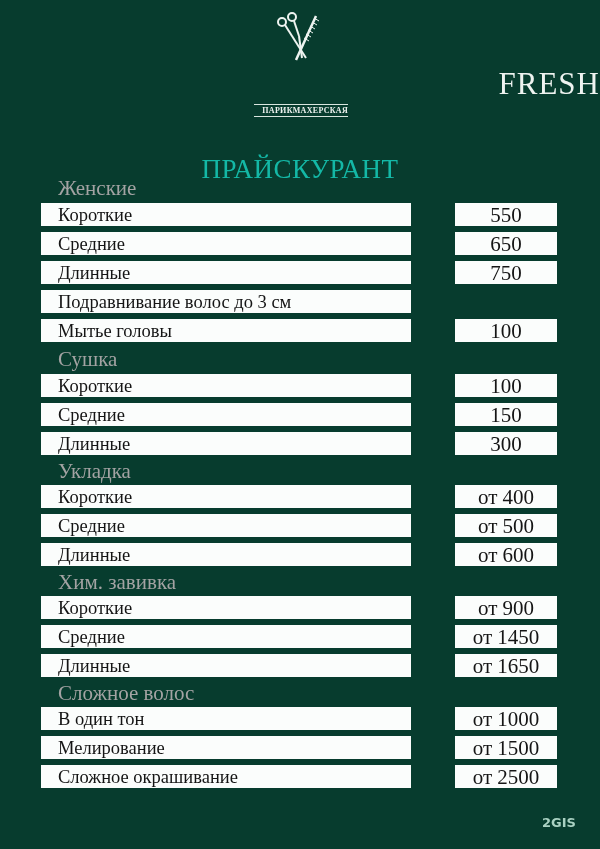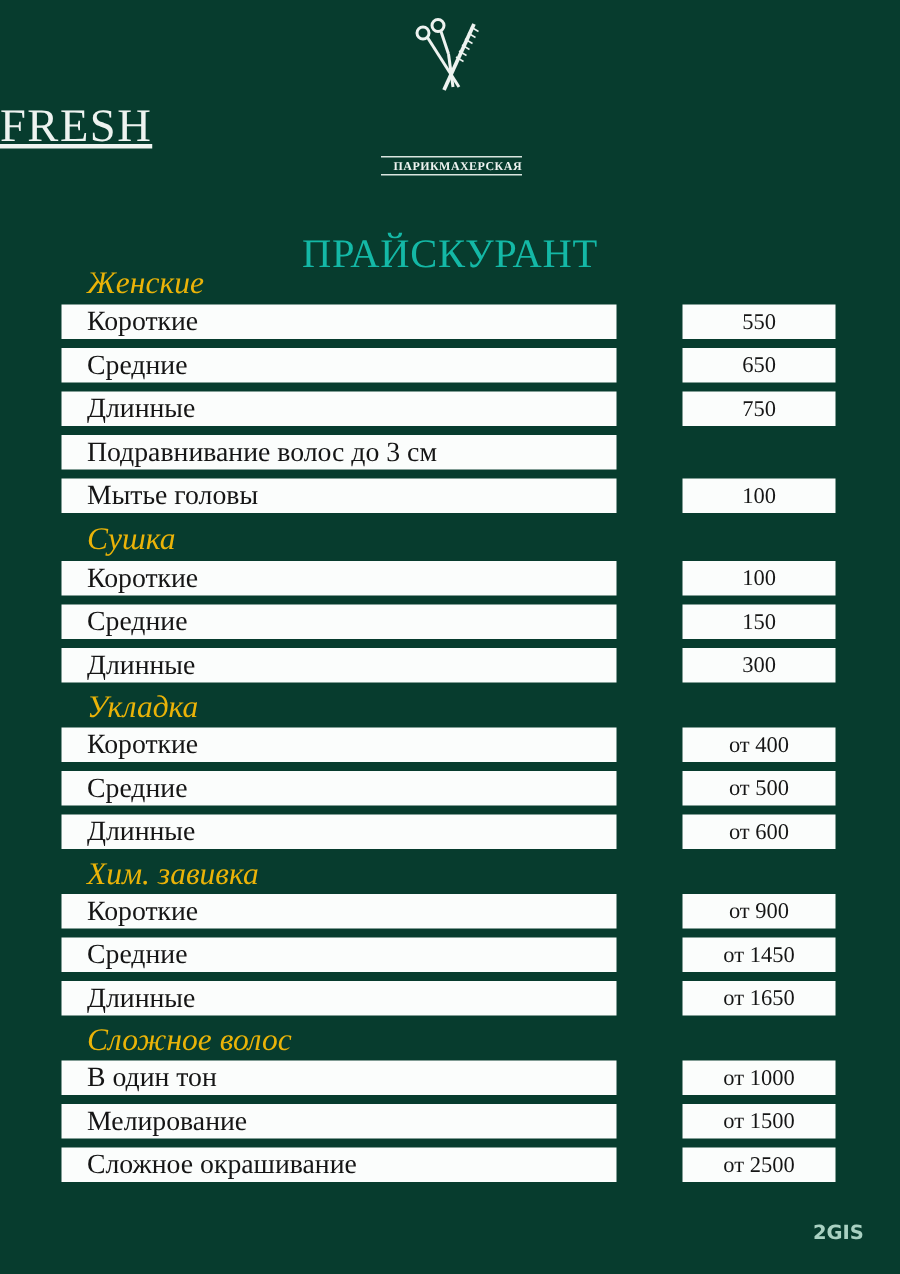--- a/index.html
+++ b/index.html
@@ -1,26 +1,26 @@
 <!DOCTYPE html>
 <html><head>
 <meta charset="utf-8">
 <style>
   html,body{margin:0;padding:0;}
   body{width:600px;height:849px;background:#073c2e;position:relative;overflow:hidden;font-family:"DejaVu Serif","Liberation Serif",serif;}
   .logo-icon{position:absolute;left:272px;top:10px;width:56px;height:54px;}
-  .brand{position:absolute;left:0;width:600px;text-align:left;color:#eef3f0;font-family:"Liberation Serif",serif;font-size:31px;top:66px;letter-spacing:1px;text-decoration:underline;}
+  .brand{position:absolute;left:0;width:600px;text-align:right;color:#eef3f0;font-family:"Liberation Serif",serif;font-size:31px;top:66px;letter-spacing:1px;}
   .subbrand-wrap{position:absolute;left:254px;width:94px;top:104px;}
   .line{height:1px;background:#d9e6df;}
   .subbrand{color:#eef3f0;font-family:Liberation Serif, serif;font-size:8px;text-align:right;line-height:11px;letter-spacing:0.3px;font-weight:bold;}
   .title{position:absolute;left:0;width:600px;text-align:center;color:#14b8a6;font-family:"Liberation Serif",serif;font-size:27px;top:130px;letter-spacing:0.5px;margin-top:24px;}
-  .heading{position:absolute;left:58px;color:#eab308;font-family:"Liberation Serif",serif;font-size:21px;line-height:24px;font-style:italic;}
+  .heading{position:absolute;left:58px;color:#a3a3a3;font-family:"Liberation Serif",serif;font-size:21px;line-height:24px;}
   .row{position:absolute;left:41px;width:516px;height:23px;}
   .name{position:absolute;left:0;top:0;width:370px;height:23px;background:#fbfdfc;color:#151515;font-family:"Liberation Serif",serif;font-size:18.5px;line-height:25px;padding-left:17px;box-sizing:border-box;white-space:nowrap;}
-  .price{position:absolute;left:414px;top:0;width:102px;height:23px;background:#fbfdfc;color:#151515;font-family:"Liberation Serif",serif;font-size:15px;line-height:24px;text-align:center;}
+  .price{position:absolute;left:414px;top:0;width:102px;height:23px;background:#fbfdfc;color:#151515;font-family:"Liberation Serif",serif;font-size:21px;line-height:24px;text-align:center;}
   .watermark{position:absolute;left:542px;top:815px;color:#a9d1c2;font-family:"DejaVu Sans",sans-serif;font-weight:bold;font-size:13px;}
 </style>
 </head>
 <body>
 
 <svg class="logo-icon" viewBox="0 0 56 54">
   <g fill="none" stroke="#eef3f0" stroke-width="2">
     <circle cx="10" cy="12" r="4"></circle>
     <circle cx="20" cy="7" r="4"></circle>
     <line x1="13" y1="15" x2="34" y2="48"></line>

